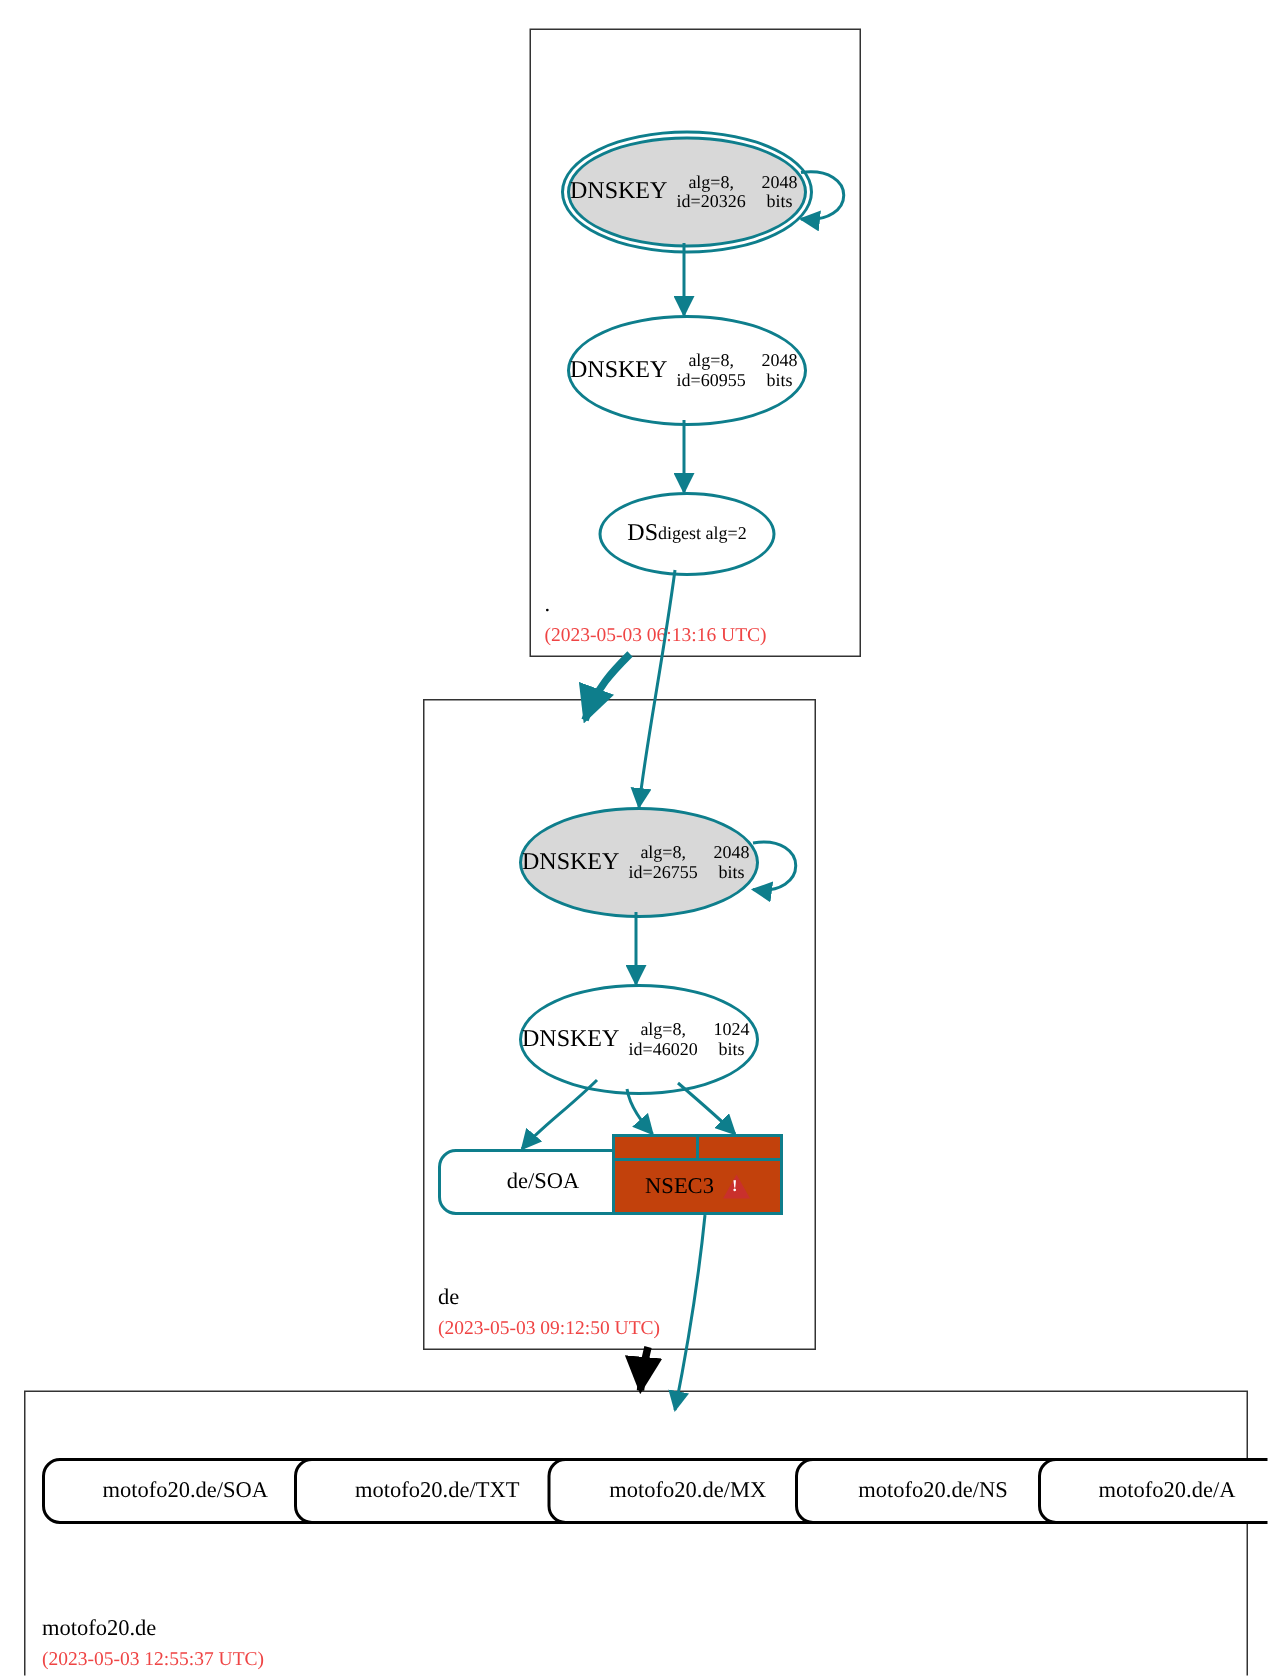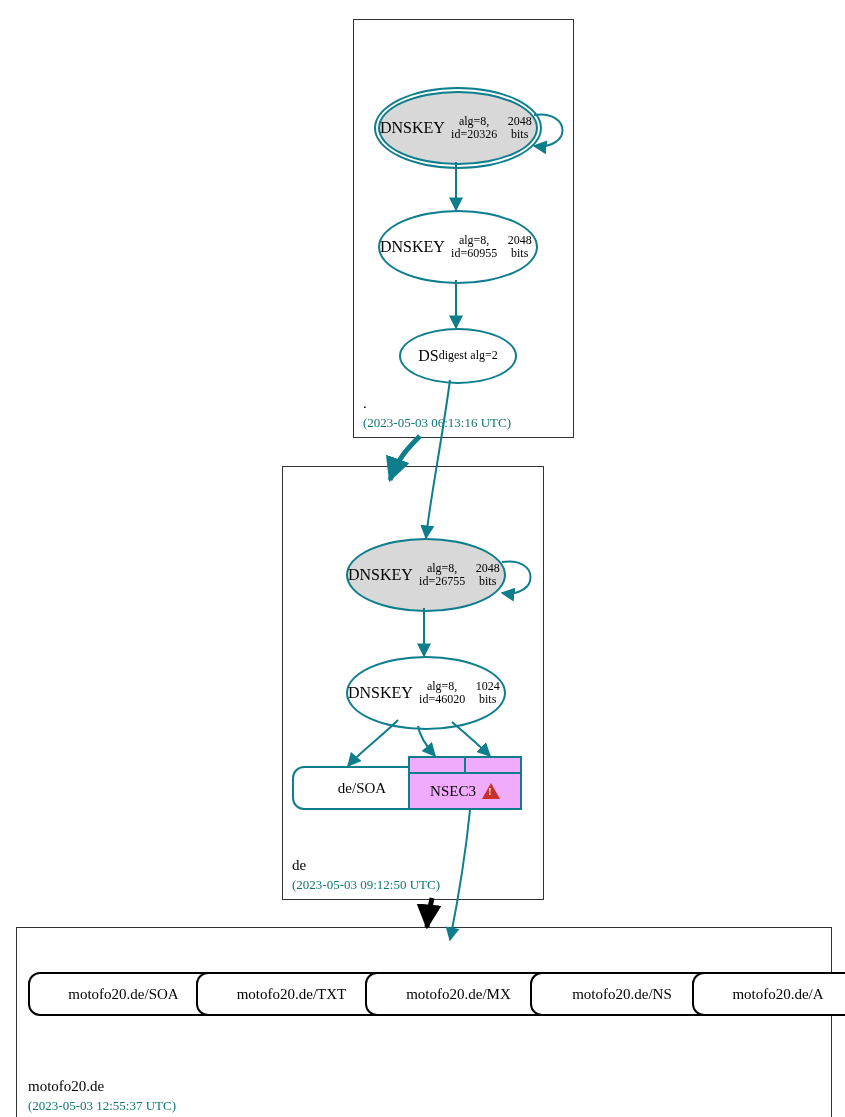--- a/index.html
+++ b/index.html
@@ -17,21 +17,21 @@
     background: #fff;
   }
   .zone-label {
     position: absolute;
     font-size: 15px;
     color: #000;
   }
   .zone-time {
     position: absolute;
     font-size: 13px;
-    color: #0f766e;
+    color: #ef4444;
   }
   .node-ellipse {
     position: absolute;
     border: 2px solid #0e7e8c;
     border-radius: 50%;
     background: #fff;
     display: flex;
     flex-direction: row;
     justify-content: center;
     align-items: center;
@@ -66,21 +66,21 @@
     font-size: 15px;
     padding: 0 20px;
     white-space: nowrap;
   }
   .rr-box.black {
     border-color: #000;
   }
   .nsec3-box {
     position: absolute;
     border: 2px solid #0e7e8c;
-    background: #f0abfc;
+    background: #c2410c;
     box-sizing: border-box;
   }
   .nsec3-header {
     height: 14px;
     border-bottom: 2px solid #0e7e8c;
     display: flex;
   }
   .nsec3-header > div {
     flex: 1;
     border-right: 2px solid #0e7e8c;

